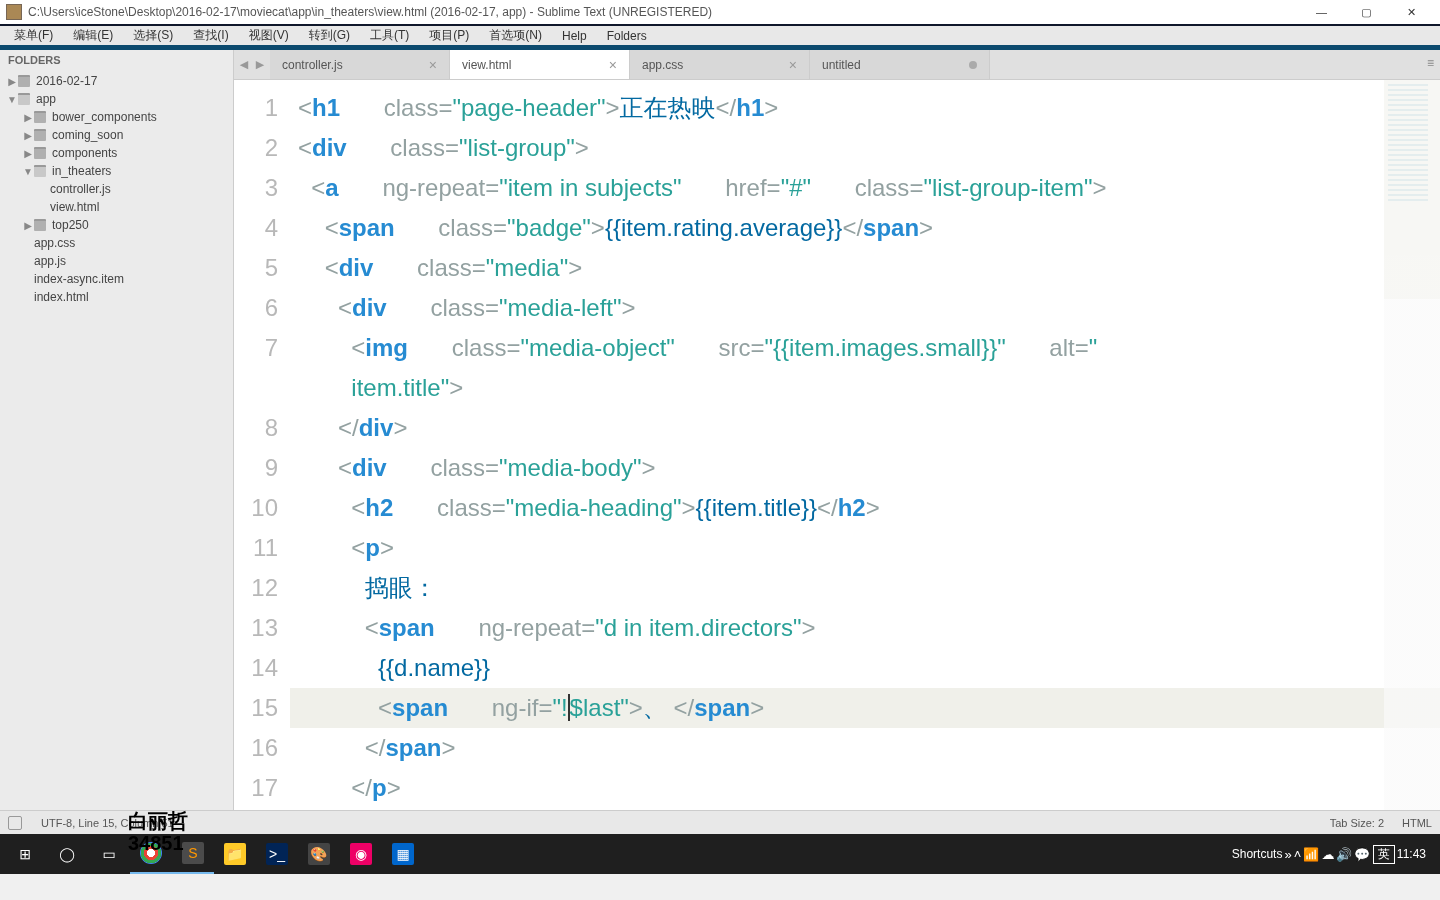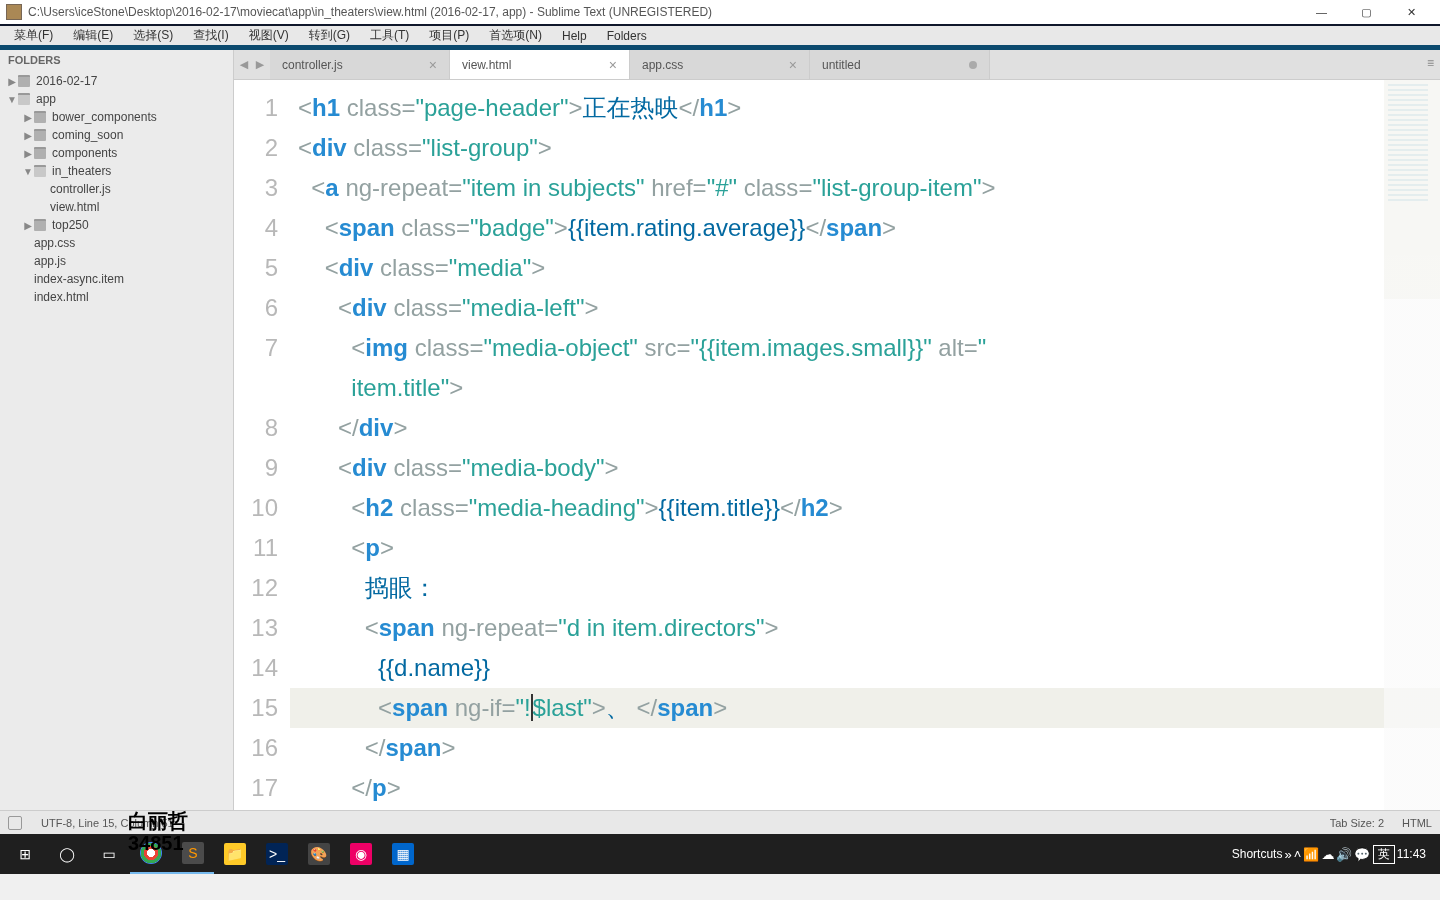--- a/index.html
+++ b/index.html
@@ -46,21 +46,21 @@
 
 .codewrap { flex: 1; display: flex; overflow: hidden; background: #fff; position: relative; }
 .gutter { width: 56px; background: #fff; text-align: right; padding: 8px 12px 8px 4px; font-family: "Consolas", monospace; font-size: 24px; color: #b8b8b8; line-height: 40px; }
 .gutter .ln { height: 40px; }
 .gutter .ln.wrap { visibility: hidden; }
 .code { flex: 1; padding: 8px 0; font-family: "Consolas", monospace; font-size: 24px; line-height: 40px; white-space: pre; color: #333; overflow: hidden; }
 .code .line { height: 40px; padding-left: 8px; }
 .code .line.hl { background: #f0f0ea; }
 .p-punc { color: #93a1a1; }
 .p-tag { color: #268bd2; font-weight: bold; }
-.p-attr { color: #93a1a1; }
+.p-attr { color: #93a1a1; margin-left: 37px; }
 .p-str { color: #2aa198; }
 .p-text { color: #0369a1; }
 .p-cursor { border-left: 2px solid #333; animation: blink 1s steps(1) infinite; }
 @keyframes blink { 50% { border-color: transparent; } }
 
 .minimap { position: absolute; right: 0; top: 0; width: 56px; height: 100%; background: linear-gradient(#f4f4f0 0%, #f4f4f0 30%, #fafafa 30%); opacity: 0.7; }
 .minimap::before { content: ""; position: absolute; left: 4px; top: 4px; width: 40px; height: 120px; background: repeating-linear-gradient(#c0d8e0 0, #c0d8e0 2px, transparent 2px, transparent 5px); opacity: 0.5; }
 
 
 .statusbar { height: 24px; background: #e8e8e8; border-top: 1px solid #ccc; display: flex; align-items: center; font-size: 11px; color: #555; padding: 0 8px; }

